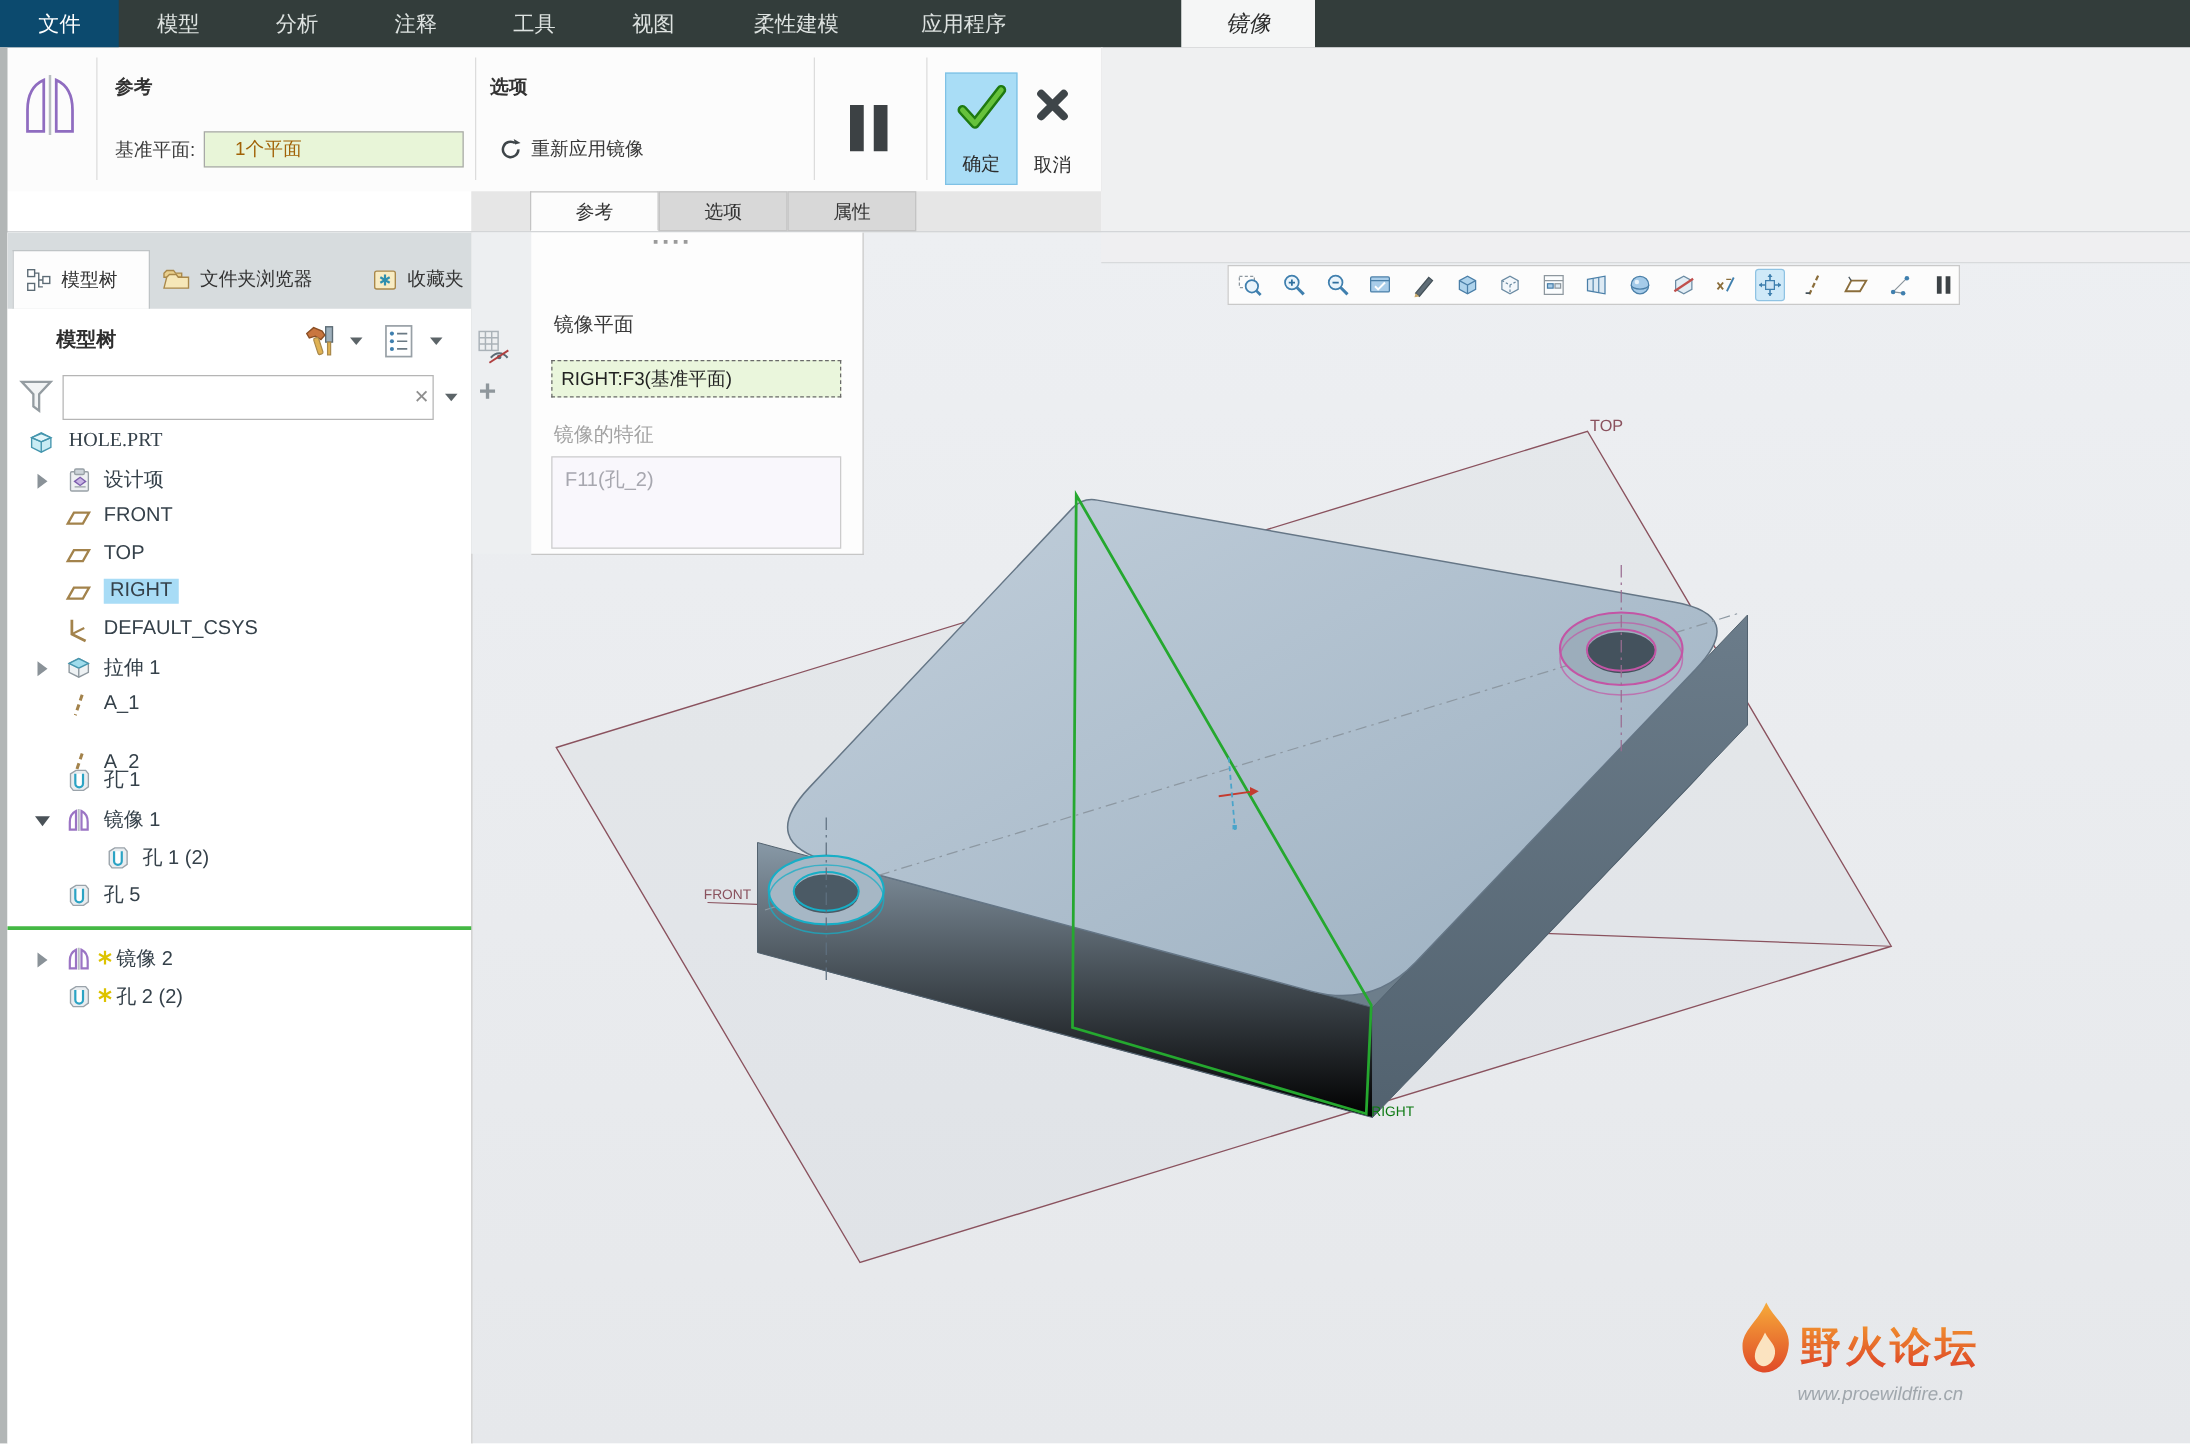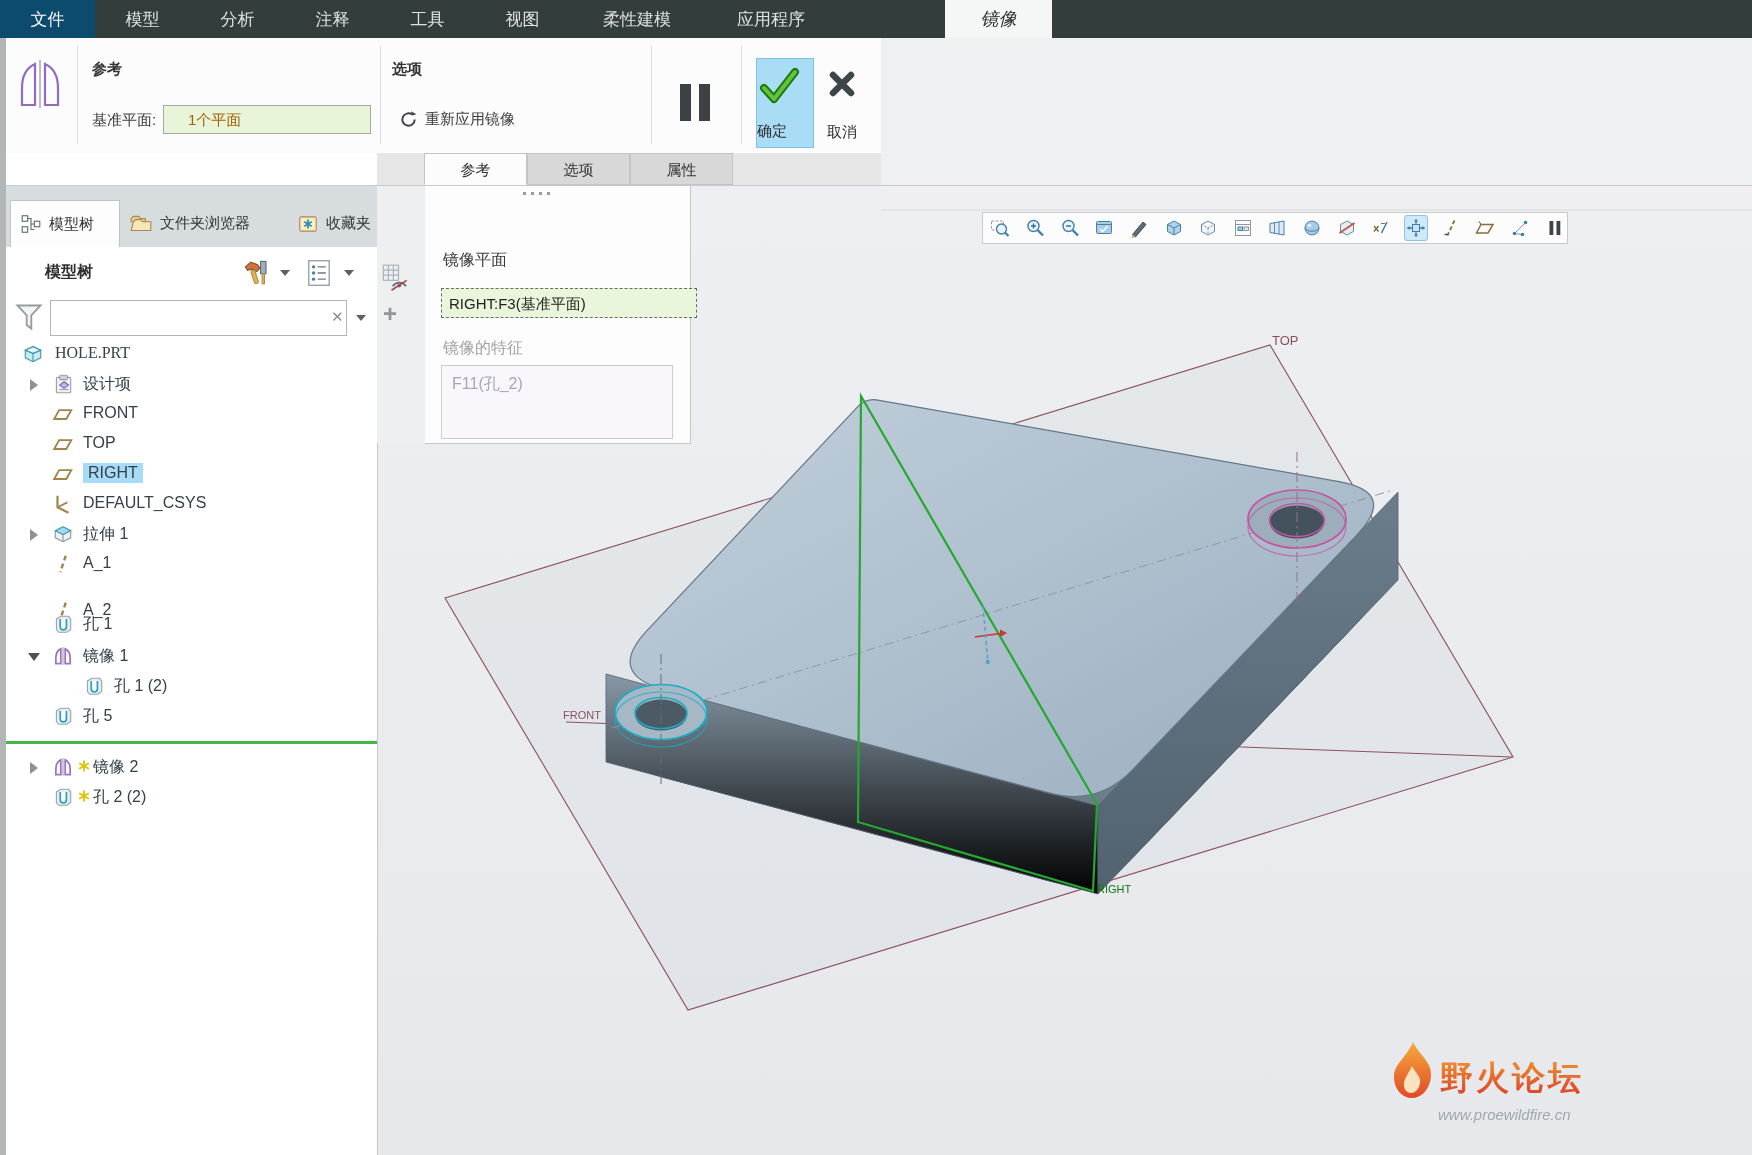--- a/index.html
+++ b/index.html
@@ -19,21 +19,21 @@
   .ribbon{left:0;top:38px;width:881px;height:115px;background:#fcfcfc;border-right:1px solid #d9d9d9;}
   .ribbon-divider{top:8px;width:1px;height:98px;background:#dcdcdc;}
   .grp-title{font-size:15px;font-weight:600;color:#333;}
   .rib-label{font-size:15px;color:#3a3a3a;}
   .plane-count-input{left:163px;top:67px;width:182px;height:27px;background:#e8f5d8;border:1px solid #a8a8a8;
                      font-size:15px;color:#a16207;line-height:27px;padding-left:24px;}
   .reapply{left:399px;top:72px;display:flex;align-items:center;gap:7px;cursor:default;}
   .reapply span{font-size:15px;color:#3a3a3a;}
   .pausebar{width:11px;height:37px;background:#3c4144;}
   .ok-btn{left:756px;top:20px;width:58px;height:90px;background:#a9ddf6;border:1px solid #7fc1e5;
-          display:flex;flex-direction:column;justify-content:space-between;padding:6px 0;box-sizing:border-box;}
+          display:flex;flex-direction:column;align-items:center;justify-content:space-between;padding:6px 0;box-sizing:border-box;}
   .cancel-btn{left:816px;top:20px;width:52px;height:90px;display:flex;flex-direction:column;align-items:center;justify-content:space-between;padding:8px 0 6px;box-sizing:border-box;}
   .btn-label{font-size:15px;color:#2c2c2c;}
 
   .grey-zone{left:881px;top:38px;width:871px;height:147px;background:#eff0f1;}
   .global-line{left:0;top:185px;width:1752px;height:1px;background:#c6c9cb;}
   .left-edge{left:0;top:38px;width:6px;height:1117px;background:#b2b6b6;}
 
   
   .subtabs{left:377px;top:153px;width:504px;height:32px;background:#e6e6e6;}
   .subtab{position:absolute;top:0;width:103px;height:32px;font-size:15px;color:#333;text-align:center;line-height:32px;
@@ -63,21 +63,21 @@
   .tree-sep{position:absolute;left:0;width:371px;height:3px;background:#44b844;}
 
   .strip-icons{left:377px;top:186px;width:48px;height:257px;background:#edeff1;}
 
   
   .dialog{left:425px;top:186px;width:265px;height:257px;background:#fdfdfd;border-right:1px solid #c6c6c6;border-bottom:1px solid #c6c6c6;box-sizing:content-box;}
   .drag-dots{position:absolute;left:98px;top:6px;display:flex;gap:5px;}
   .drag-dots i{width:3px;height:3px;background:#9a9a9a;}
   .dlg-label{position:absolute;font-size:16px;color:#3a3a3a;}
   .dlg-label.dim{color:#a3a3a3;}
-  .plane-input{position:absolute;left:16px;top:102px;width:256px;height:30px;background:#eaf6dc;border:1px dashed #6a6a6a;
+  .plane-input{position:absolute;left:16px;top:102px;width:232px;height:30px;background:#eaf6dc;border:1px dashed #6a6a6a;
                font-size:15px;color:#222;line-height:30px;padding-left:7px;box-sizing:border-box;}
   .features-box{position:absolute;left:16px;top:179px;width:232px;height:74px;background:#f9f7fc;border:1px solid #cccccc;box-sizing:border-box;}
   .features-box span{position:absolute;left:10px;top:8px;font-size:16px;color:#a7a7af;}
 
   
   .vtoolbar{left:982px;top:212px;width:586px;height:32px;background:#fcfcfc;border:1px solid #c9c9c9;box-sizing:border-box;
             display:flex;align-items:center;padding-left:5px;gap:10px;}
   .vicon{width:24px;height:24px;display:flex;align-items:center;justify-content:center;border:1px solid transparent;border-radius:3px;}
   .vicon svg{width:20px;height:20px;}
   .vicon.active{background:#cfe9f8;border:1px solid #8fc3e3;}

